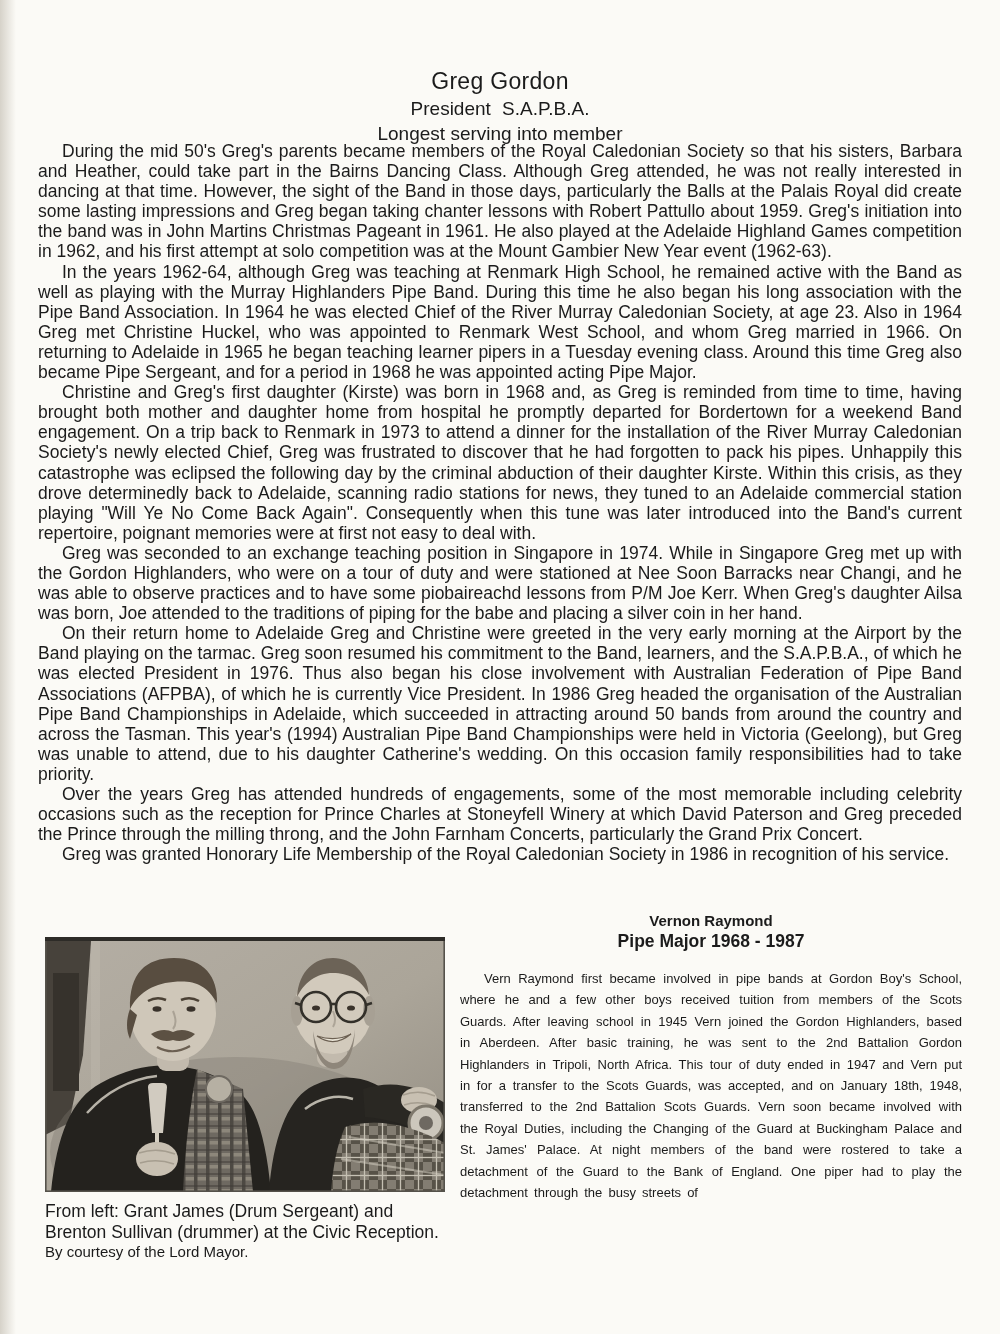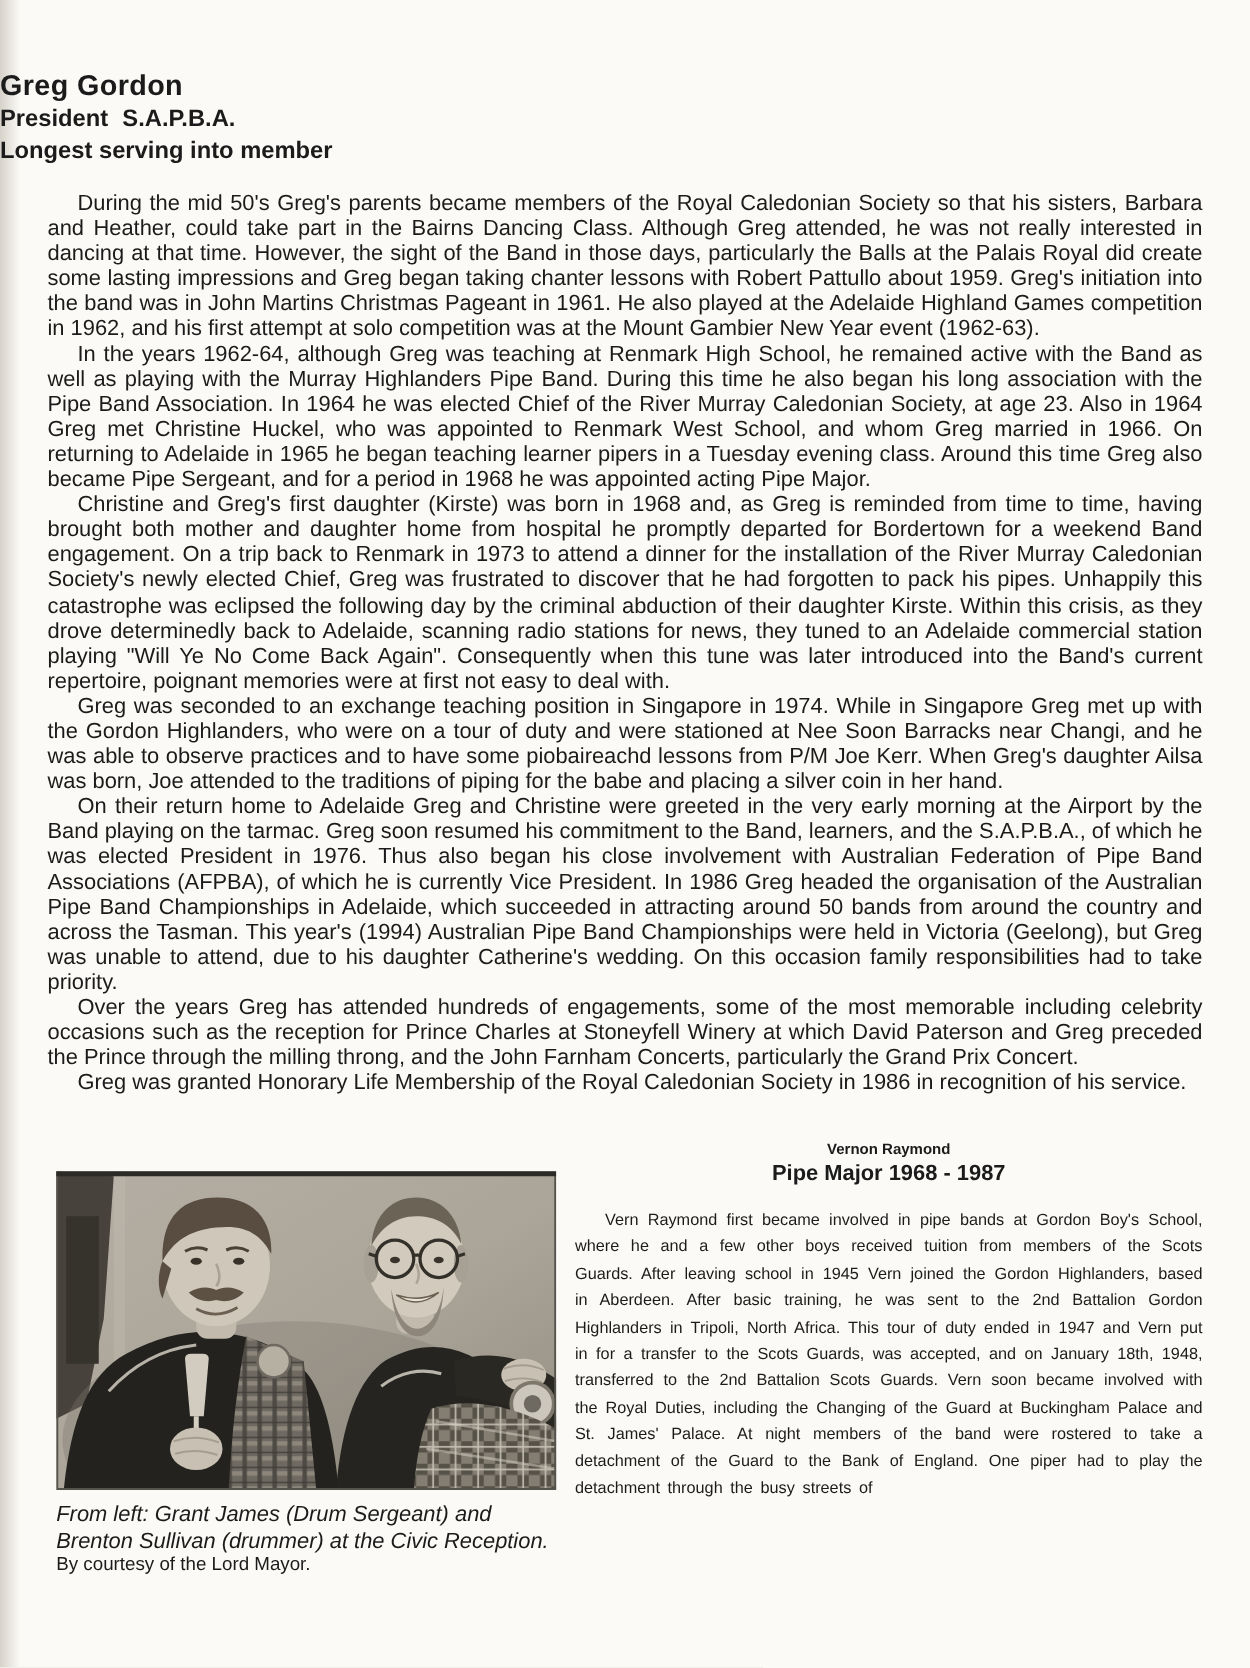--- a/index.html
+++ b/index.html
@@ -7,38 +7,38 @@
     position:relative; width:1000px; height:1334px; margin:0 auto;
     background:#fbfaf6; overflow:hidden;
     font-family:"Liberation Sans", sans-serif; color:#1b1b1b;
   }
   .page::before{
     content:""; position:absolute; left:0; top:0; bottom:0; width:16px;
     background:linear-gradient(90deg,#d6d2c9 0%, rgba(251,250,246,0) 100%);
     pointer-events:none;
   }
   
-  .greg-head { position:absolute; top:55px; left:0; width:100%; text-align:left; font-weight:bold; }
+  .greg-head { position:absolute; top:68px; left:0; width:100%; text-align:center; font-weight:normal; }
   .greg-head .t1 { font-size:23px; letter-spacing:.3px; }
   .greg-head .t2 { font-size:19px; margin-top:3px; word-spacing:6px; }
   .greg-head .t3 { font-size:19px; margin-top:3px; }
   .greg-body {
-    position:absolute; top:152px; left:38px; width:924px;
+    position:absolute; top:141px; left:38px; width:924px;
     font-size:17.5px; line-height:20.1px; text-align:justify;
   }
   .greg-body p { margin:0; text-indent:24px; }
   
   .photo-col { position:absolute; left:45px; top:937px; width:400px; margin:0; }
   .photo-col svg { display:block; width:400px; height:255px; }
-  .photo-caption { margin-top:9px; font-size:17.5px; line-height:21px;font-style:italic; }
+  .photo-caption { margin-top:9px; font-size:17.5px; line-height:21px; }
   .photo-credit  { font-size:15px; line-height:16px; margin-top:1px; }
   
   .vernon-col { position:absolute; left:460px; top:912px; width:502px; }
   .vernon-head { text-align:center; font-weight:bold; }
-  .vernon-head .vt1 { font-size:12px; }
+  .vernon-head .vt1 { font-size:15px; }
   .vernon-head .vt2 { font-size:17.5px; margin-top:2px; }
   .vernon-col p {
     margin:16px 0 0 0; font-size:13px; line-height:21.4px;
     text-align:justify; text-indent:24px; word-spacing:2.5px;
   }
   
   .pageno { position:absolute; top:1263px; left:0; width:100%; text-align:center; font-size:17px; }
 </style>
 </head>
 <body>

